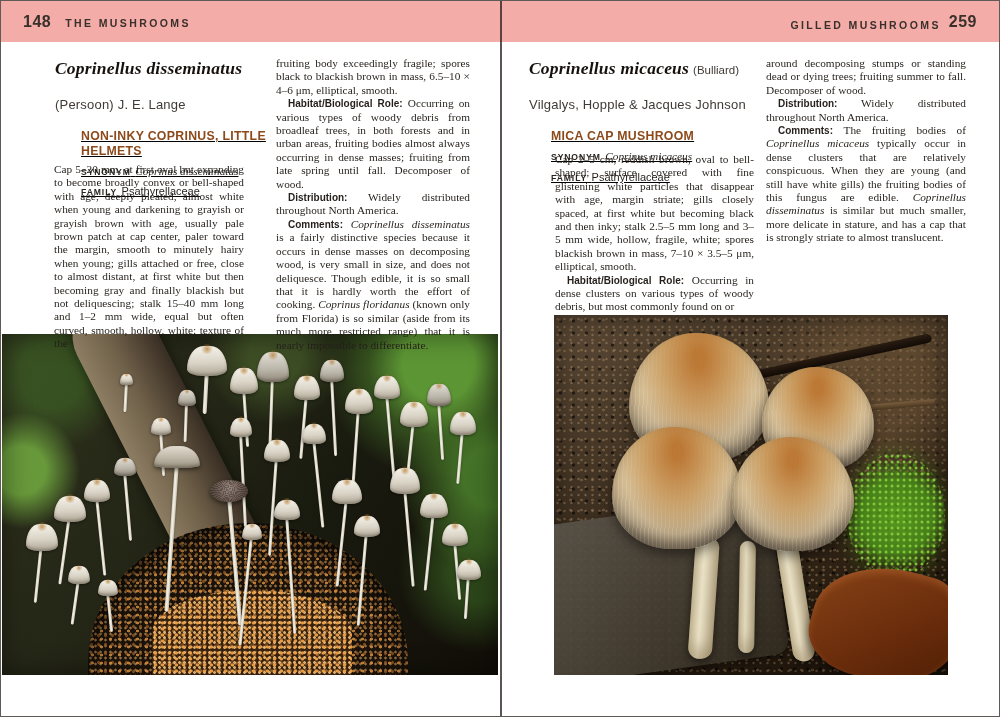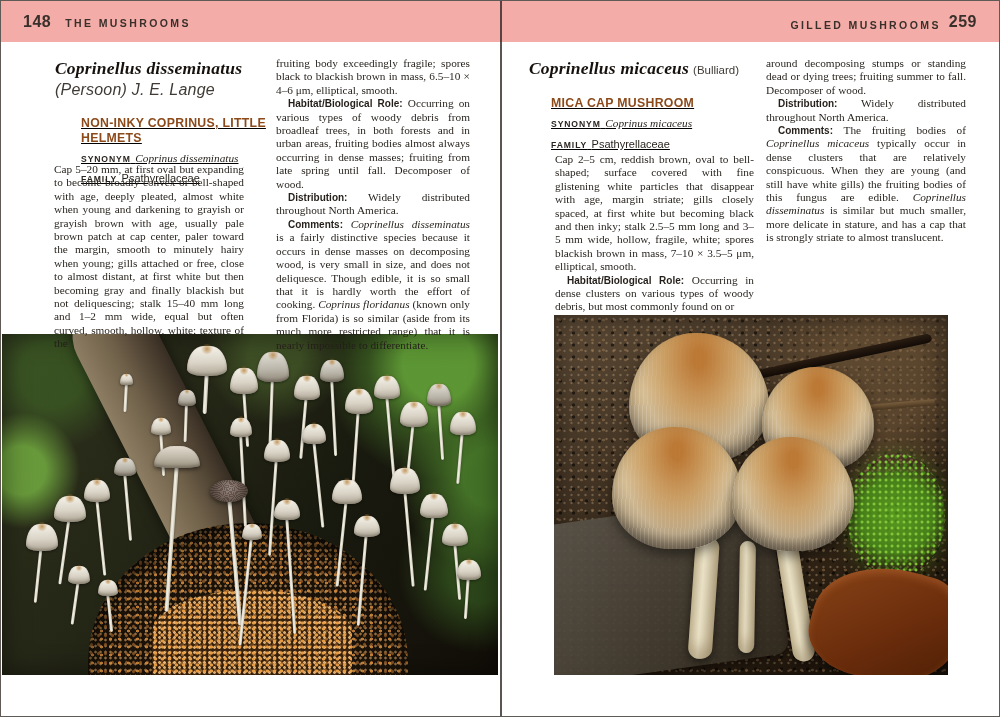--- a/index.html
+++ b/index.html
@@ -15,21 +15,21 @@
   
   .gutter-line{position:absolute;left:499px;top:0;width:2px;height:717px;background:rgba(43,37,35,.78);z-index:7;}
   
   .species-head{position:absolute;z-index:3;}
   .sh-left{left:54px;top:57px;width:200px;}
   .sh-right{left:528px;top:57px;width:236px;}
   .sci-line{white-space:nowrap;}
   .sci-name{font-family:"Liberation Serif",serif;font-style:italic;font-weight:bold;
             font-size:17.5px;color:#16110d;letter-spacing:.2px;}
   .authority-inline{font-size:11.5px;color:#3f3a35;margin-left:4px;}
-  .authority{font-size:16px;color:#3f3a35;margin-top:2px;letter-spacing:.2px;font-style:italic;}
+  .authority{font-size:13px;color:#3f3a35;margin-top:18px;letter-spacing:.2px;}
   .indent-block{margin-top:17px;text-decoration:underline;}
   .ib-left{margin-left:26px;width:185px;}
   .ib-right{margin-left:22px;width:200px;}
   .common-name{font-size:12.3px;font-weight:bold;color:#8c4a1b;letter-spacing:.3px;line-height:14.5px;}
   .meta-line{margin-top:4.5px;line-height:13px;}
   .meta-label{font-size:8.6px;font-weight:bold;color:#2a241f;letter-spacing:.9px;}
   .syn-value{font-family:"Liberation Serif",serif;font-style:italic;font-size:11.3px;color:#241f1a;}
   .fam-value{font-size:11px;color:#241f1a;}
   
   .textcol{position:absolute;font-family:"Liberation Serif",serif;font-size:11.3px;
@@ -242,20 +242,21 @@
       <div class="stem" style="left: 465px; top: 240.4px; width: 3px; height: 45px; transform: rotate(4deg);"></div>
       <div class="cap v0" style="left: 455px; top: 226px; width: 24px; height: 20px;"></div>
       <div class="stem" style="left: 363px; top: 197.12px; width: 3px; height: 95px; transform: rotate(5deg);"></div>
       <div class="cap v0" style="left: 352px; top: 182px; width: 26px; height: 21px;"></div>
     </div>
 
   <div class="species-head sh-right">
     <div class="sci-line">
       <span class="sci-name">Coprinellus micaceus</span><span class="authority-inline">(Bulliard)</span>
     </div>
+    <div class="authority">Vilgalys, Hopple &amp; Jacques Johnson</div>
     <div class="indent-block ib-right">
       <div class="common-name">MICA CAP MUSHROOM</div>
       <div class="meta-line">
         <span class="meta-label">SYNONYM</span>
         <span class="syn-value">Coprinus micaceus</span>
       </div>
       <div class="meta-line">
         <span class="meta-label">FAMILY</span>
         <span class="fam-value">Psathyrellaceae</span>
       </div>

